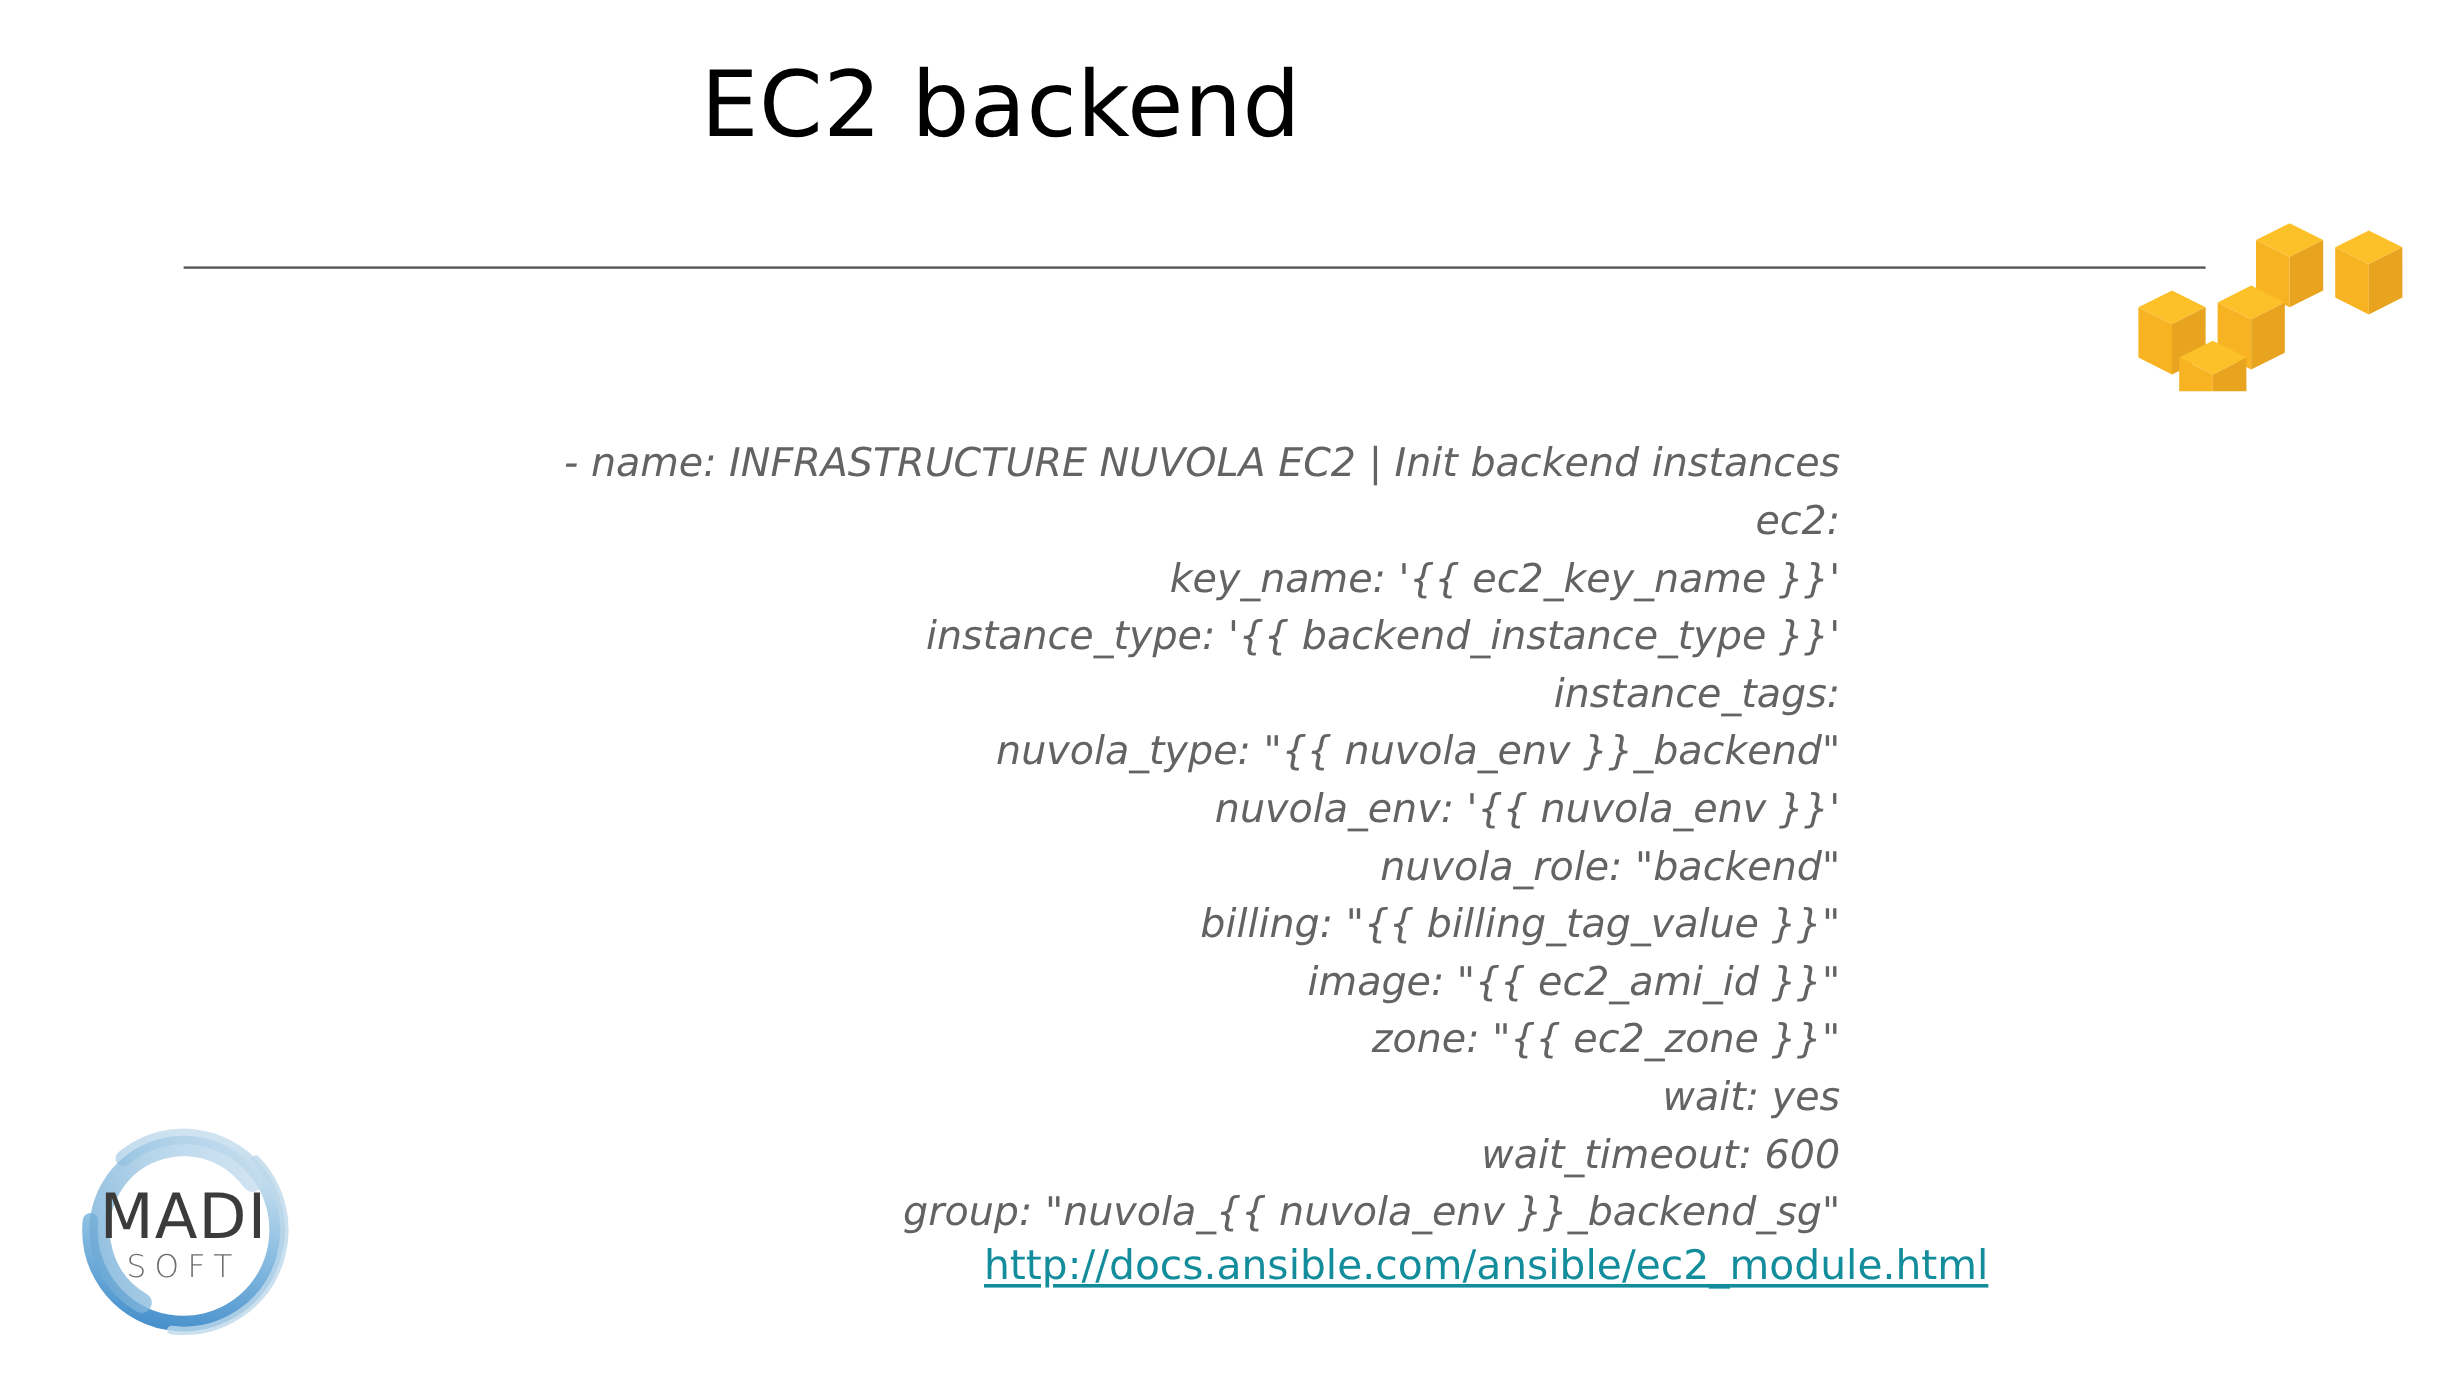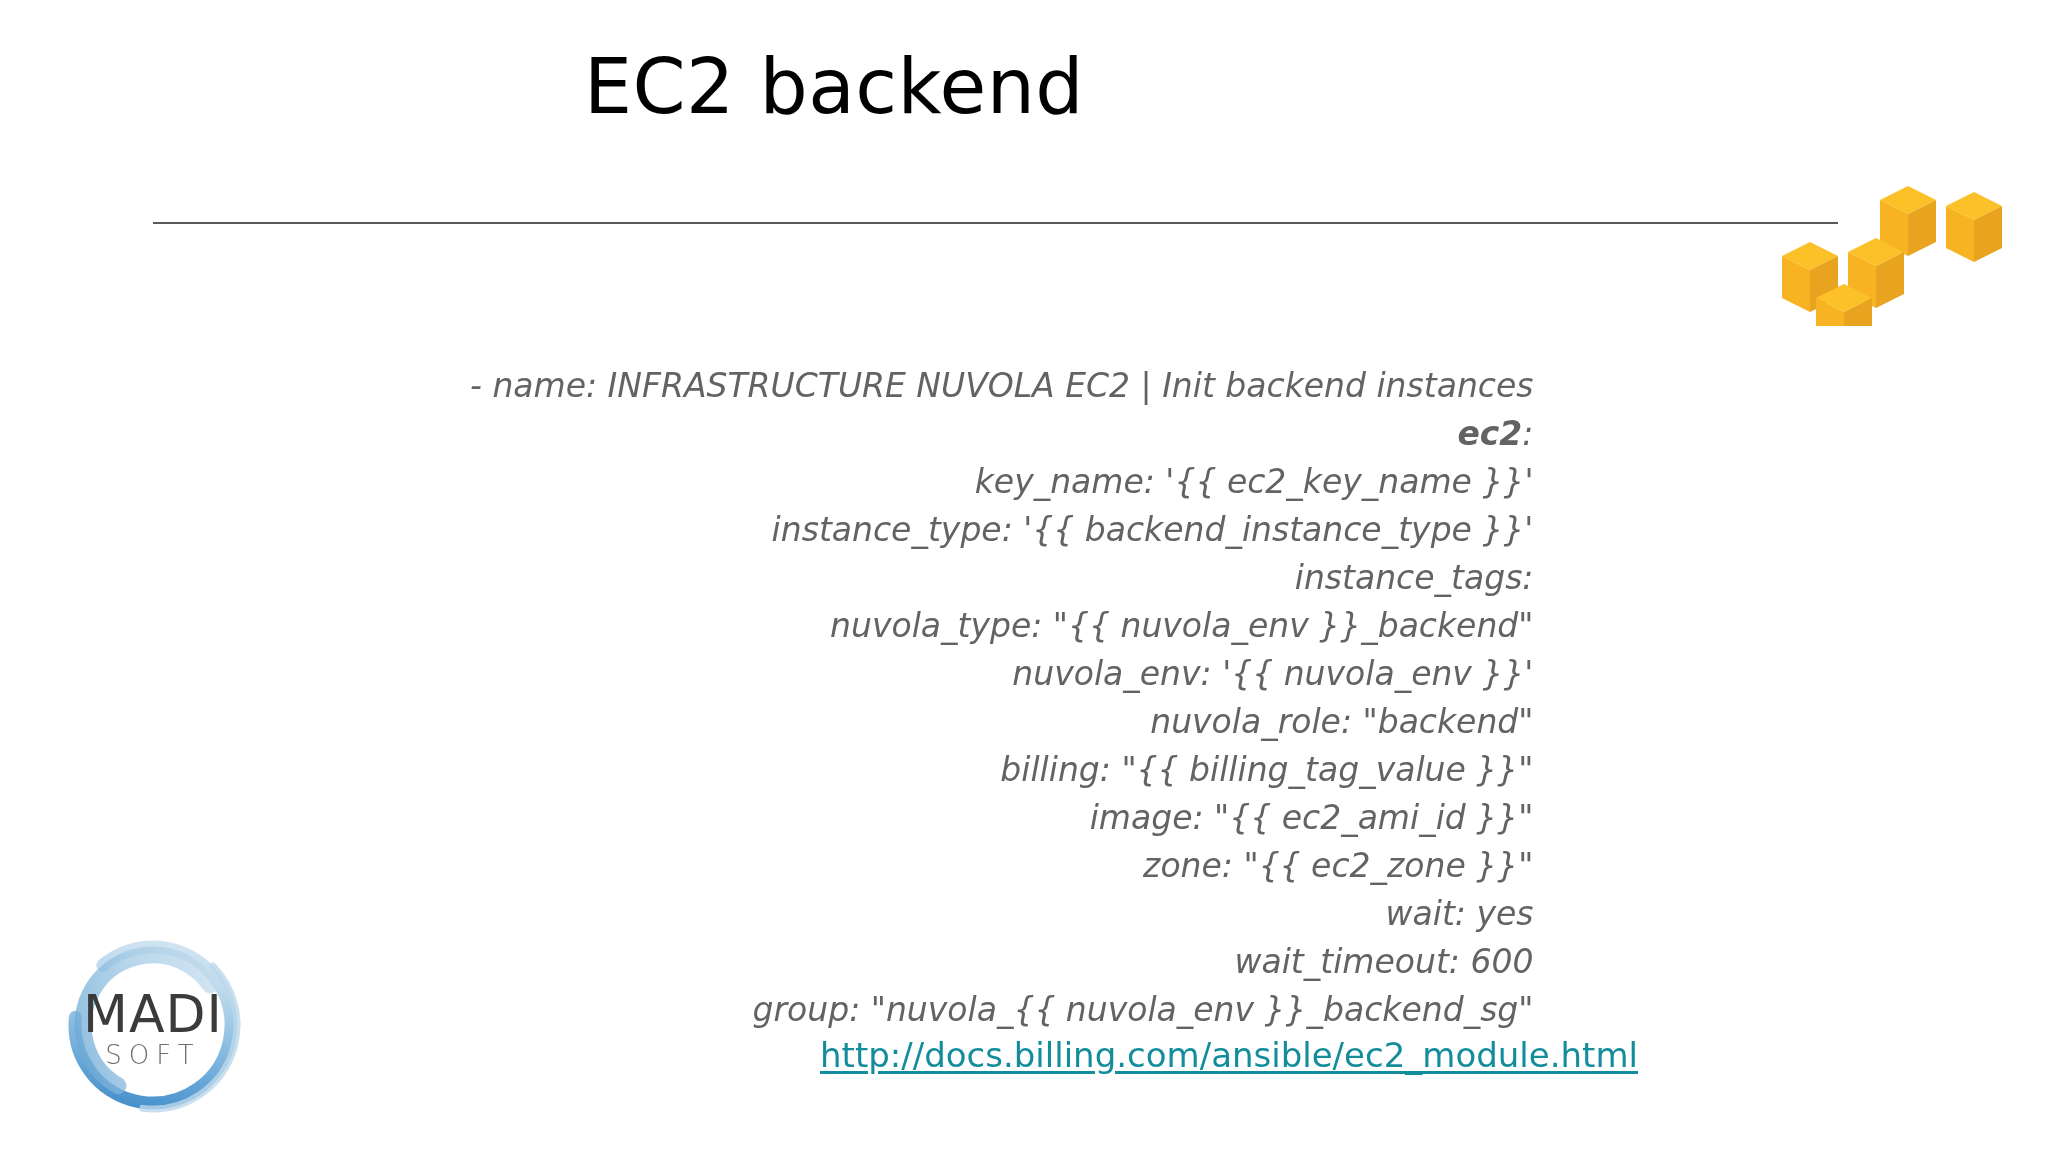--- a/index.html
+++ b/index.html
@@ -70,21 +70,21 @@
     color: #636363;
     white-space: pre;
     text-align: right;
   }
   .code-line {
     white-space: pre;
     font-style: italic;
     color: #636363;
   }
   .code-line .kw {
-    font-weight: bold;
+    font-weight: normal;
     font-style: italic;
   }
 
   
   .doc-link {
     position: absolute;
     left: 820px;
     top: 1035px;
     font-family: "DejaVu Sans", sans-serif;
     font-size: 34px;
@@ -118,21 +118,21 @@
 
 <div class="slide">
 
   <div class="slide-title">EC2 backend</div>
 
   <div class="divider"></div>
 
 
   <div class="code-block" id="code-block"><div class="code-line">- name: INFRASTRUCTURE NUVOLA EC2 | Init backend instances</div><div class="code-line"> <span class="kw">ec2</span>:</div><div class="code-line">   key_name: '{{ ec2_key_name }}'</div><div class="code-line">   instance_type: '{{ backend_instance_type }}'</div><div class="code-line">   instance_tags:</div><div class="code-line">     nuvola_type: "{{ nuvola_env }}_backend"</div><div class="code-line">     nuvola_env: '{{ nuvola_env }}'</div><div class="code-line">     nuvola_role: "backend"</div><div class="code-line">     billing: "{{ billing_tag_value }}"</div><div class="code-line">   image: "{{ ec2_ami_id }}"</div><div class="code-line">   zone: "{{ ec2_zone }}"</div><div class="code-line">   wait: yes</div><div class="code-line">   wait_timeout: 600</div><div class="code-line">   group: "nuvola_{{ nuvola_env }}_backend_sg"</div></div>
 
-  <a class="doc-link" href="#">http://docs.billing.com/ansible/ec2_module.html</a>
+  <a class="doc-link" href="#">http://docs.ansible.com/ansible/ec2_module.html</a>
 
   <div class="aws-logo">
     <svg viewBox="0 0 250 140" width="250" height="140" aria-hidden="true">
       <g>
 
         <g transform="translate(108,0)">
           <polygon points="0,14 28,0 56,14 28,28" fill="#fcc028"></polygon>
           <polygon points="0,14 28,28 28,70 0,56" fill="#f8b322"></polygon>
           <polygon points="28,28 56,14 56,56 28,70" fill="#edа41f" style="fill:#e8a41e"></polygon>
         </g>

